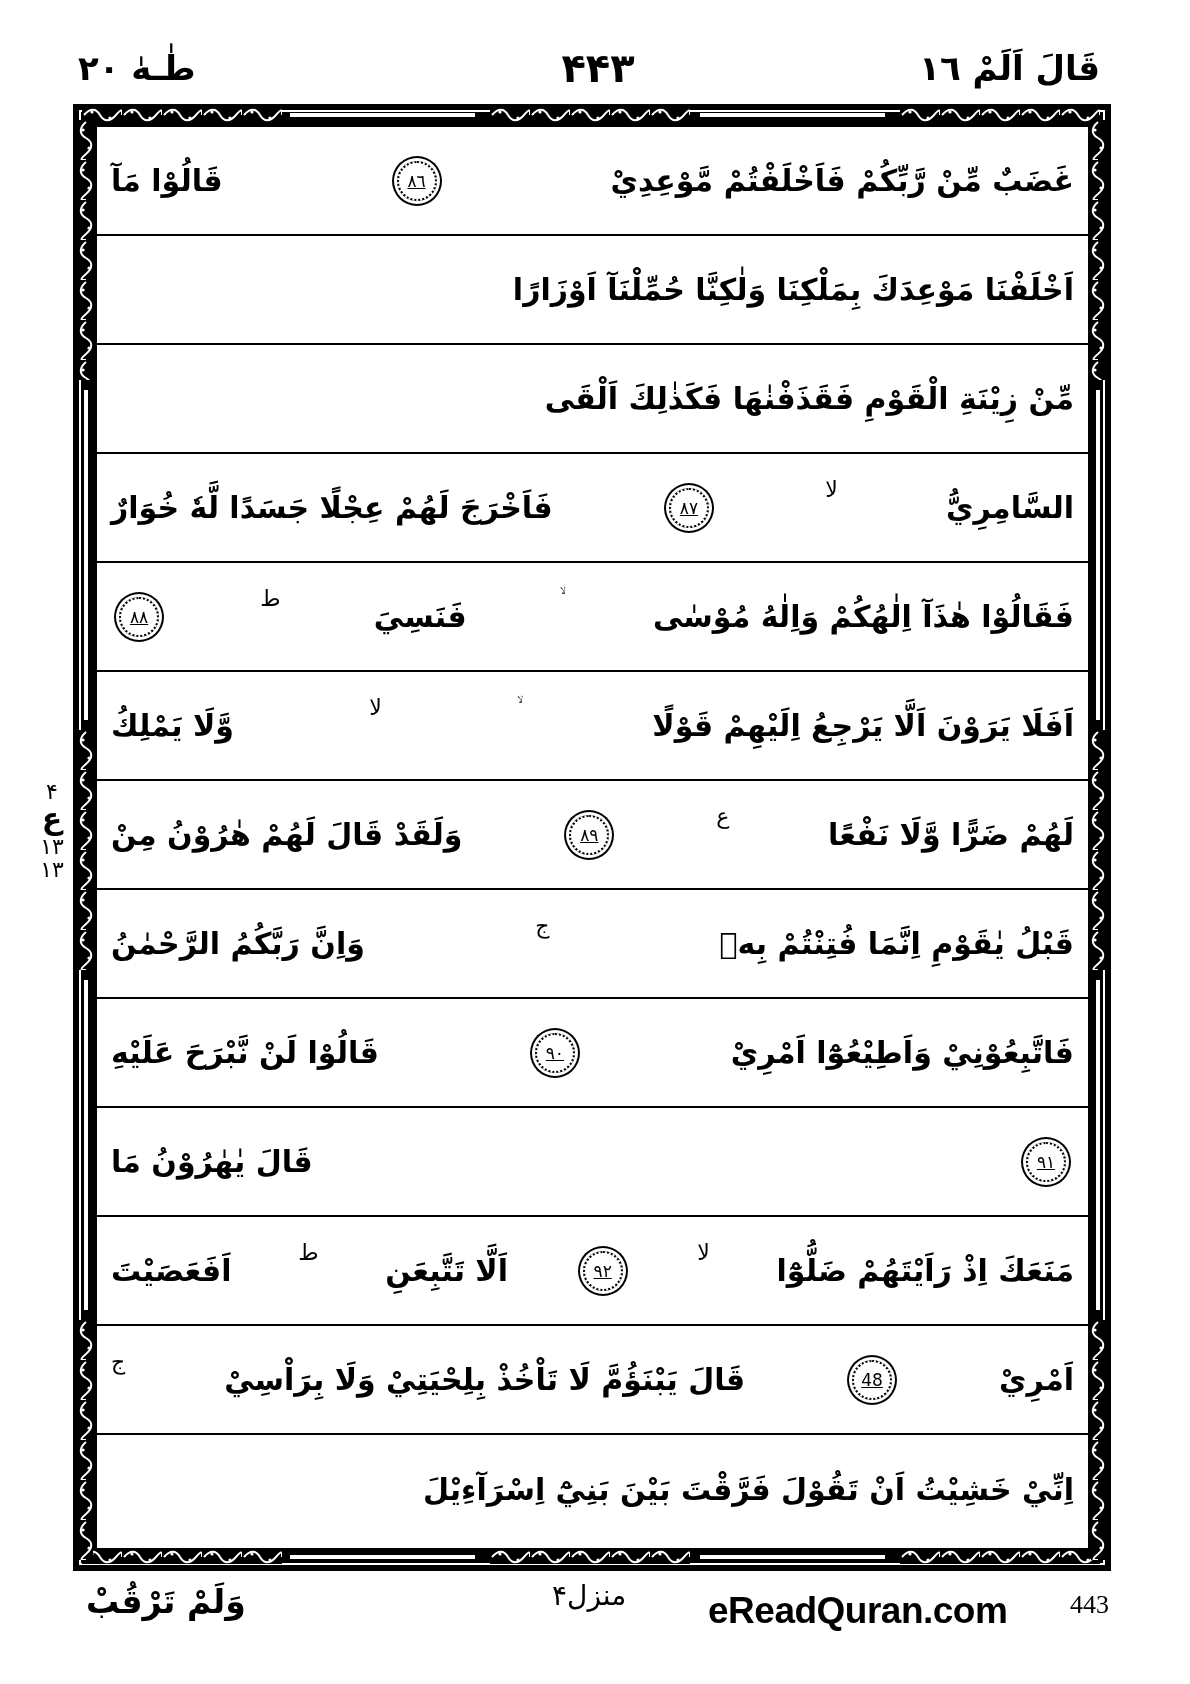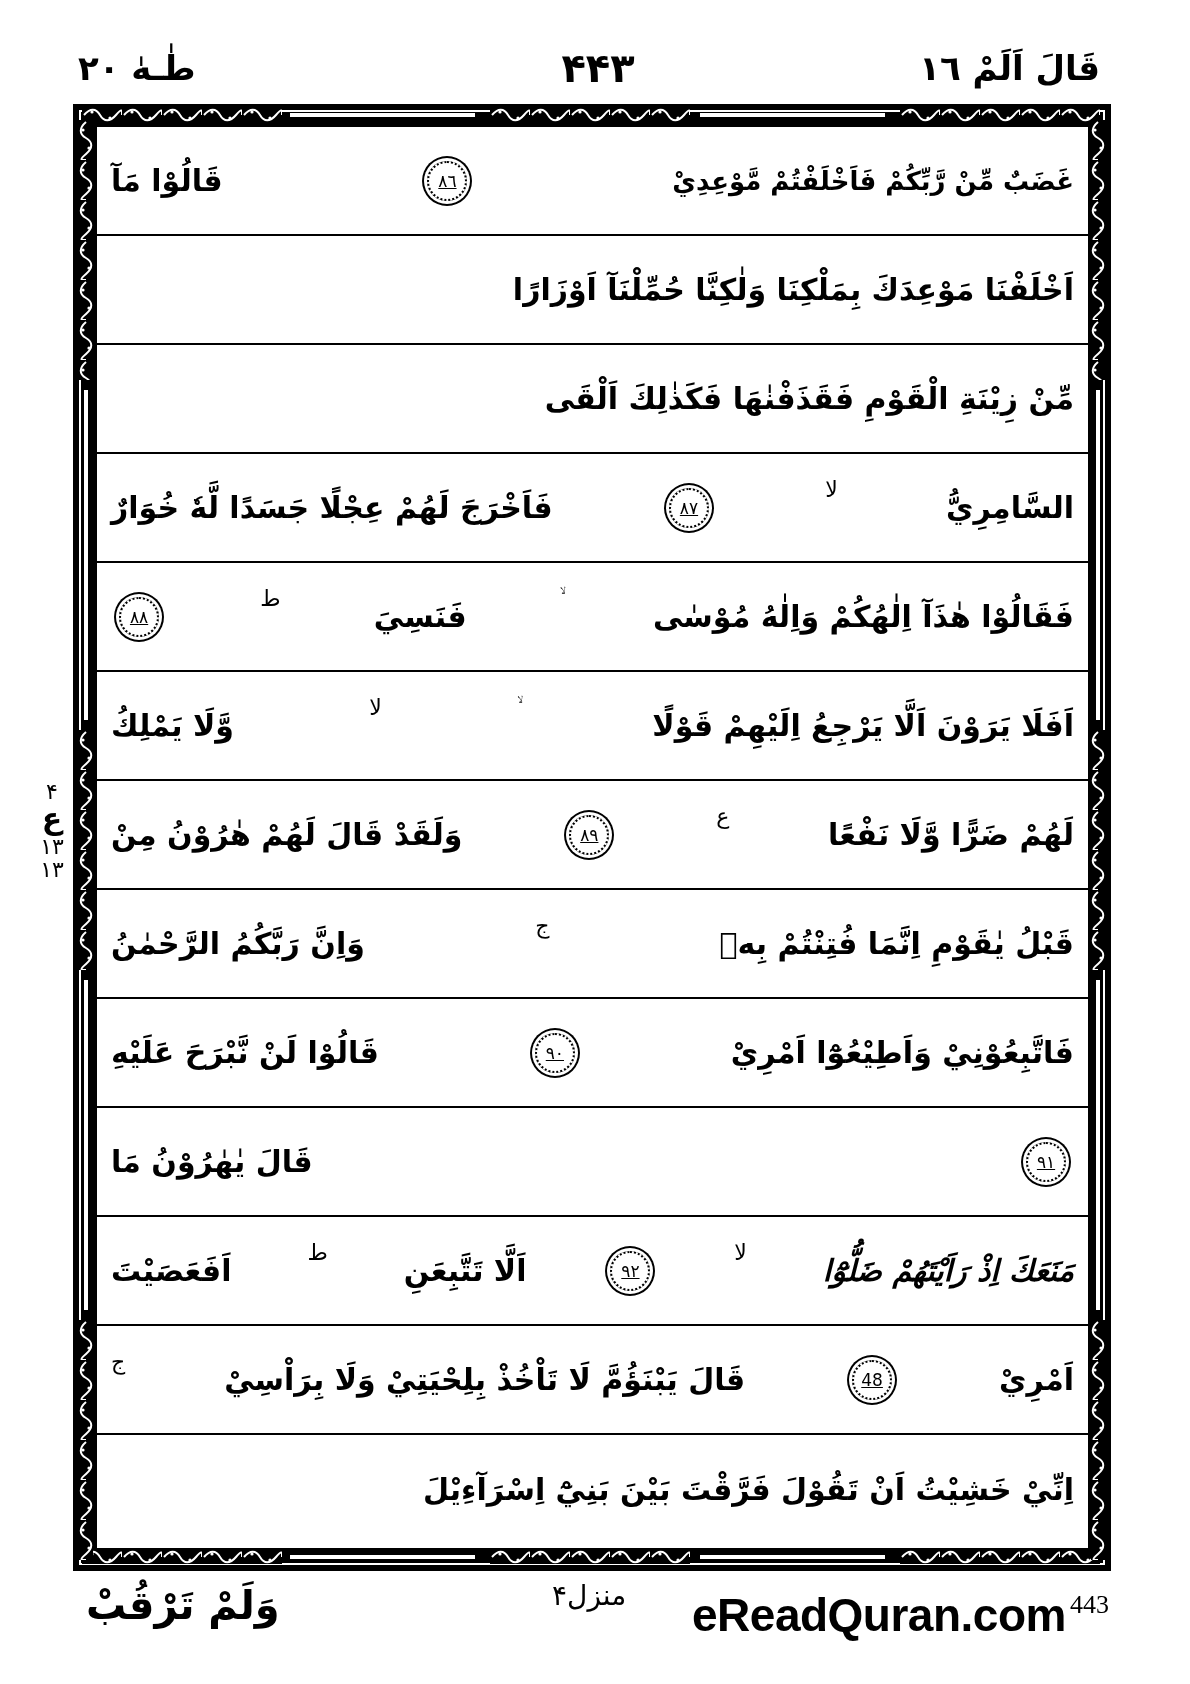--- a/index.html
+++ b/index.html
@@ -40,23 +40,23 @@
           font-size:17px; font-weight:normal; margin:0 8px; vertical-align:middle; position:relative;text-decoration:underline; }
   .sign { font-size:22px; font-weight:normal; vertical-align:top; position:relative; top:-18px; }
 
   
   .margin-ruku { position:absolute; left:34px; top:780px; width:36px; text-align:center;
                  font-size:22px; line-height:1.05; }
   .margin-ruku .big { font-size:30px; font-weight:bold; display:block; }
 
   
   .ftr { position:absolute; top:1580px; line-height:1; }
-  .ftr-catch { left:86px; font-size:40px; font-weight:bold; direction:rtl; top:1585px;text-align:right; }
+  .ftr-catch { left:86px; font-size:33px; font-weight:bold; direction:rtl; top:1585px;text-align:right; }
   .ftr-manzil { left:552px; font-size:28px; direction:rtl; top:1582px; }
-  .ftr-site { left:692px; font-family:"Liberation Sans", sans-serif; font-size:46px;
+  .ftr-site { left:708px; font-family:"Liberation Sans", sans-serif; font-size:37px;
               font-weight:bold; top:1592px; letter-spacing:-0.5px; }
   .ftr-page { left:1070px; font-family:"Liberation Serif", serif; font-size:26px; top:1592px; }
 </style>
 </head>
 <body>
 
 <div class="hdr hdr-right">قَالَ اَلَمْ ١٦</div>
 <div class="hdr hdr-center">۴۴۳</div>
 <div class="hdr hdr-left">طٰـهٰ ٢٠</div>
 
@@ -149,21 +149,21 @@
 <div class="bar-v" style="left:1096px;top:980px;height:330px"></div>
 <div class="orn-v" style="left:1091px;top:1320px;height:240px">
     <svg>
       <rect width="100%" height="100%" fill="url(#vineV)"></rect>
     </svg>
   </div>
 
 <div class="panel" id="panel">
     <div class="row" style="top: 0px;">
       <div class="line-inner">
-        <span class="seg" style="font-size: 26px;">غَضَبٌ مِّنْ رَّبِّكُمْ فَاَخْلَفْتُمْ مَّوْعِدِيْ</span>
+        <span class="seg" style="font-size: 30px;">غَضَبٌ مِّنْ رَّبِّكُمْ فَاَخْلَفْتُمْ مَّوْعِدِيْ</span>
         <span class="ayah">٨٦</span>
         <span class="seg" style="font-size: 30px;">قَالُوْا مَآ</span>
       </div>
     </div>
     <div class="row" style="top: 109px;">
       <div class="line-inner">
         <span class="seg" style="font-size: 30px;">اَخْلَفْنَا مَوْعِدَكَ بِمَلْكِنَا وَلٰكِنَّا حُمِّلْنَآ اَوْزَارًا</span>
       </div>
     </div>
     <div class="row" style="top: 218px;">
@@ -219,21 +219,21 @@
       </div>
     </div>
     <div class="row" style="top: 981px;">
       <div class="line-inner">
         <span class="ayah">٩١</span>
         <span class="seg" style="font-size: 30px;">قَالَ يٰهٰرُوْنُ مَا</span>
       </div>
     </div>
     <div class="row" style="top: 1090px;">
       <div class="line-inner">
-        <span class="seg" style="font-size: 30px; font-style: italic;">مَنَعَكَ اِذْ رَاَيْتَهُمْ ضَلُّوْٓا</span>
+        <span class="seg" style="font-size: 30px;">مَنَعَكَ اِذْ رَاَيْتَهُمْ ضَلُّوْٓا</span>
         <span class="seg sign">لا</span>
         <span class="ayah">٩٢</span>
         <span class="seg" style="font-size: 30px;">اَلَّا تَتَّبِعَنِ</span>
         <span class="seg sign">ط</span>
         <span class="seg" style="font-size: 30px;">اَفَعَصَيْتَ</span>
       </div>
     </div>
     <div class="row" style="top: 1199px;">
       <div class="line-inner">
         <span class="seg" style="font-size: 30px;">اَمْرِيْ</span>

